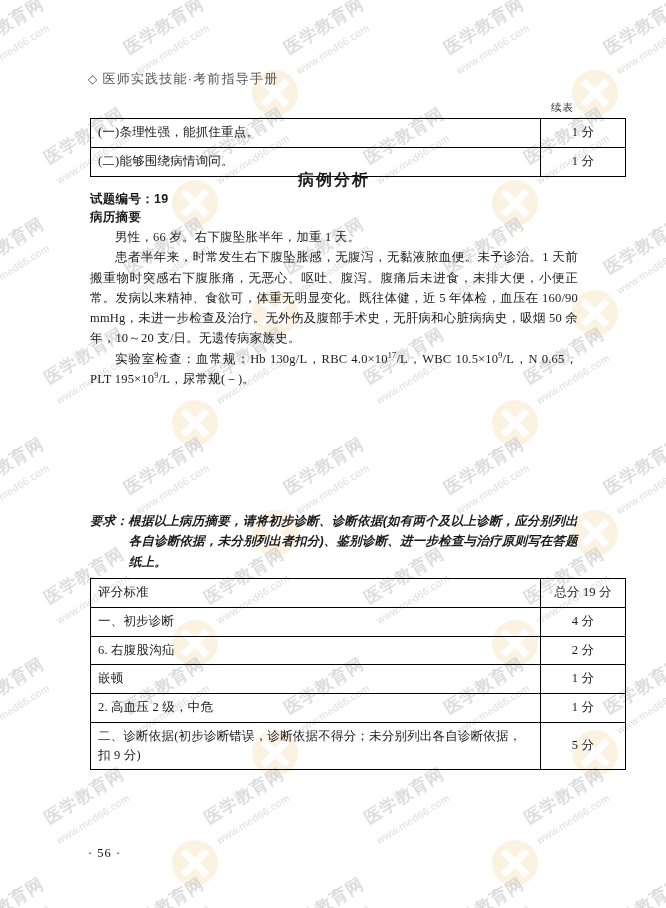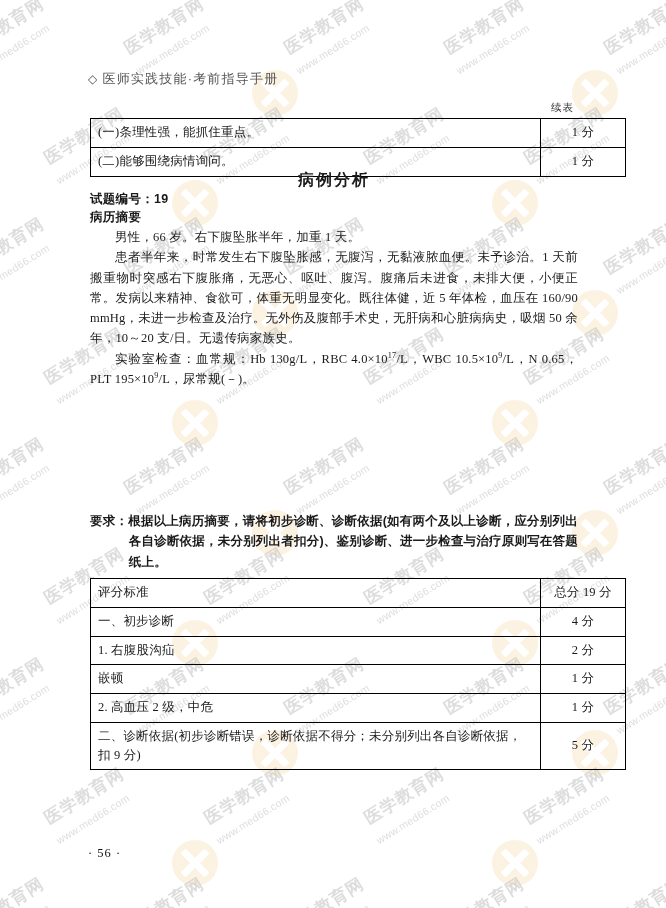--- a/index.html
+++ b/index.html
@@ -153,20 +153,21 @@
     letter-spacing: .2px;
     padding-left: 3.1em;
     text-indent: -3.1em;
     font-family: "Liberation Sans", sans-serif;
   }
   #requirements-block {
     position: absolute;
     left: 90px;
     top: 511px;
     width: 488px;
+    font-style: italic;
   }
   sup { font-size: .66em; vertical-align: super; }
 
   #page-number {
     position: absolute;
     left: 88px;
     top: 846px;
     font-size: 12.5px;
     letter-spacing: 1px;
     color: #111;
@@ -314,21 +315,21 @@
     <tbody>
         <tr>
           <td>评分标准</td>
           <td class="col-score">总分 19 分</td>
         </tr>
         <tr>
           <td>一、初步诊断</td>
           <td class="col-score">4 分</td>
         </tr>
         <tr>
-          <td>1. 右腹股沟疝</td>
+          <td>6. 右腹股沟疝</td>
           <td class="col-score">2 分</td>
         </tr>
         <tr>
           <td>嵌顿</td>
           <td class="col-score">1 分</td>
         </tr>
         <tr>
           <td>2. 高血压 2 级，中危</td>
           <td class="col-score">1 分</td>
         </tr>

